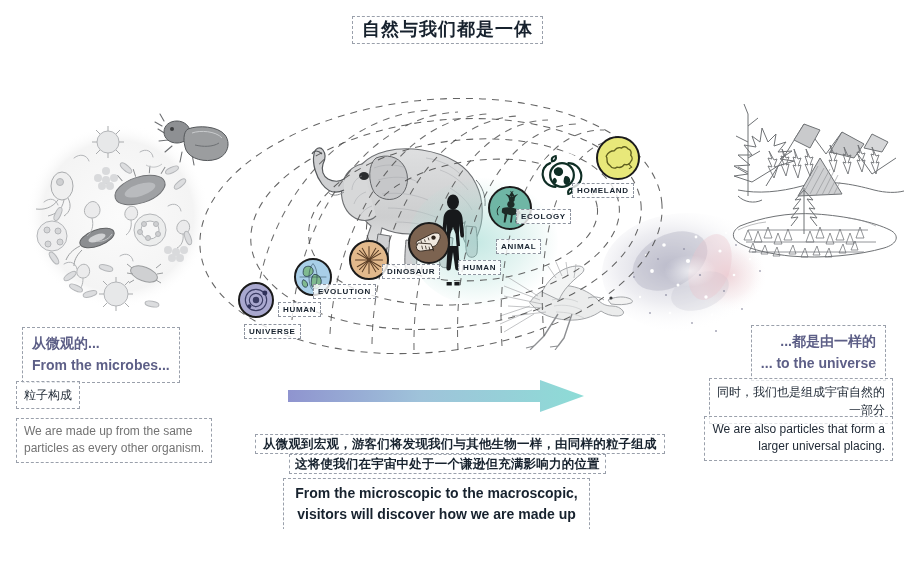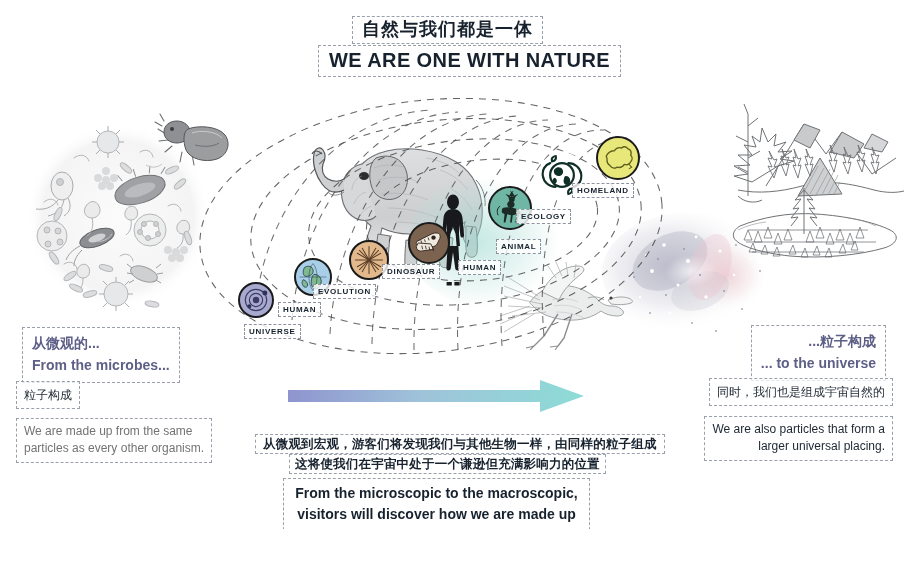--- a/index.html
+++ b/index.html
@@ -110,21 +110,20 @@
     background:radial-gradient(ellipse at 45% 50%,rgba(150,214,205,.55) 0%,rgba(178,224,216,.30) 45%,rgba(255,255,255,0) 72%);
     border-radius:50%;
   }
 </style>
 </head>
 <body>
 
 <div id="stage">
 
   <div class="dbox navy" id="title-cn">自然与我们都是一体</div>
-  <div class="dbox navy" id="title-en">WE ARE ONE WITH NATURE</div>
 
   <svg id="microbes" viewBox="0 0 196 196">
     <defs>
       <radialGradient id="mg" cx="50%" cy="50%" r="50%">
         <stop offset="0%" stop-color="#fbfbfb"></stop>
           <stop offset="82%" stop-color="#f4f4f4"></stop>
         <stop offset="100%" stop-color="#ffffff" stop-opacity="0"></stop>
       </radialGradient>
       <g id="rod">
           <ellipse rx="6" ry="2.4" fill="none" stroke="#b9bbbd" stroke-width="1"></ellipse>
@@ -570,25 +569,26 @@
   </div>
   <div class="dbox" id="left-cn">
     <div>粒子构成</div>
   </div>
   <div class="dbox" id="left-en">
     <div>We are made up from the same</div>
     <div>particles as every other organism.</div>
   </div>
 
   <div class="dbox purple" id="right-head">
-    <div>...粒子构成</div>
+    <div>...都是由一样的</div>
     <div>... to the universe</div>
   </div>
   <div class="dbox" id="right-cn">
     <div>同时，我们也是组成宇宙自然的</div>
+    <div>一部分</div>
   </div>
   <div class="dbox" id="right-en">
     <div>We are also particles that form a</div>
     <div>larger universal placing.</div>
   </div>
 
   <div class="dbox navy" id="bot-cn1">从微观到宏观，游客们将发现我们与其他生物一样，由同样的粒子组成</div>
   <div class="dbox navy" id="bot-cn2">这将使我们在宇宙中处于一个谦逊但充满影响力的位置</div>
   <div class="dbox navy" id="bot-en">From the microscopic to the macroscopic, visitors will discover how we are made up from the same particles  as every other organism, placing us in a humble yet empowering position in the universe.</div>
 

